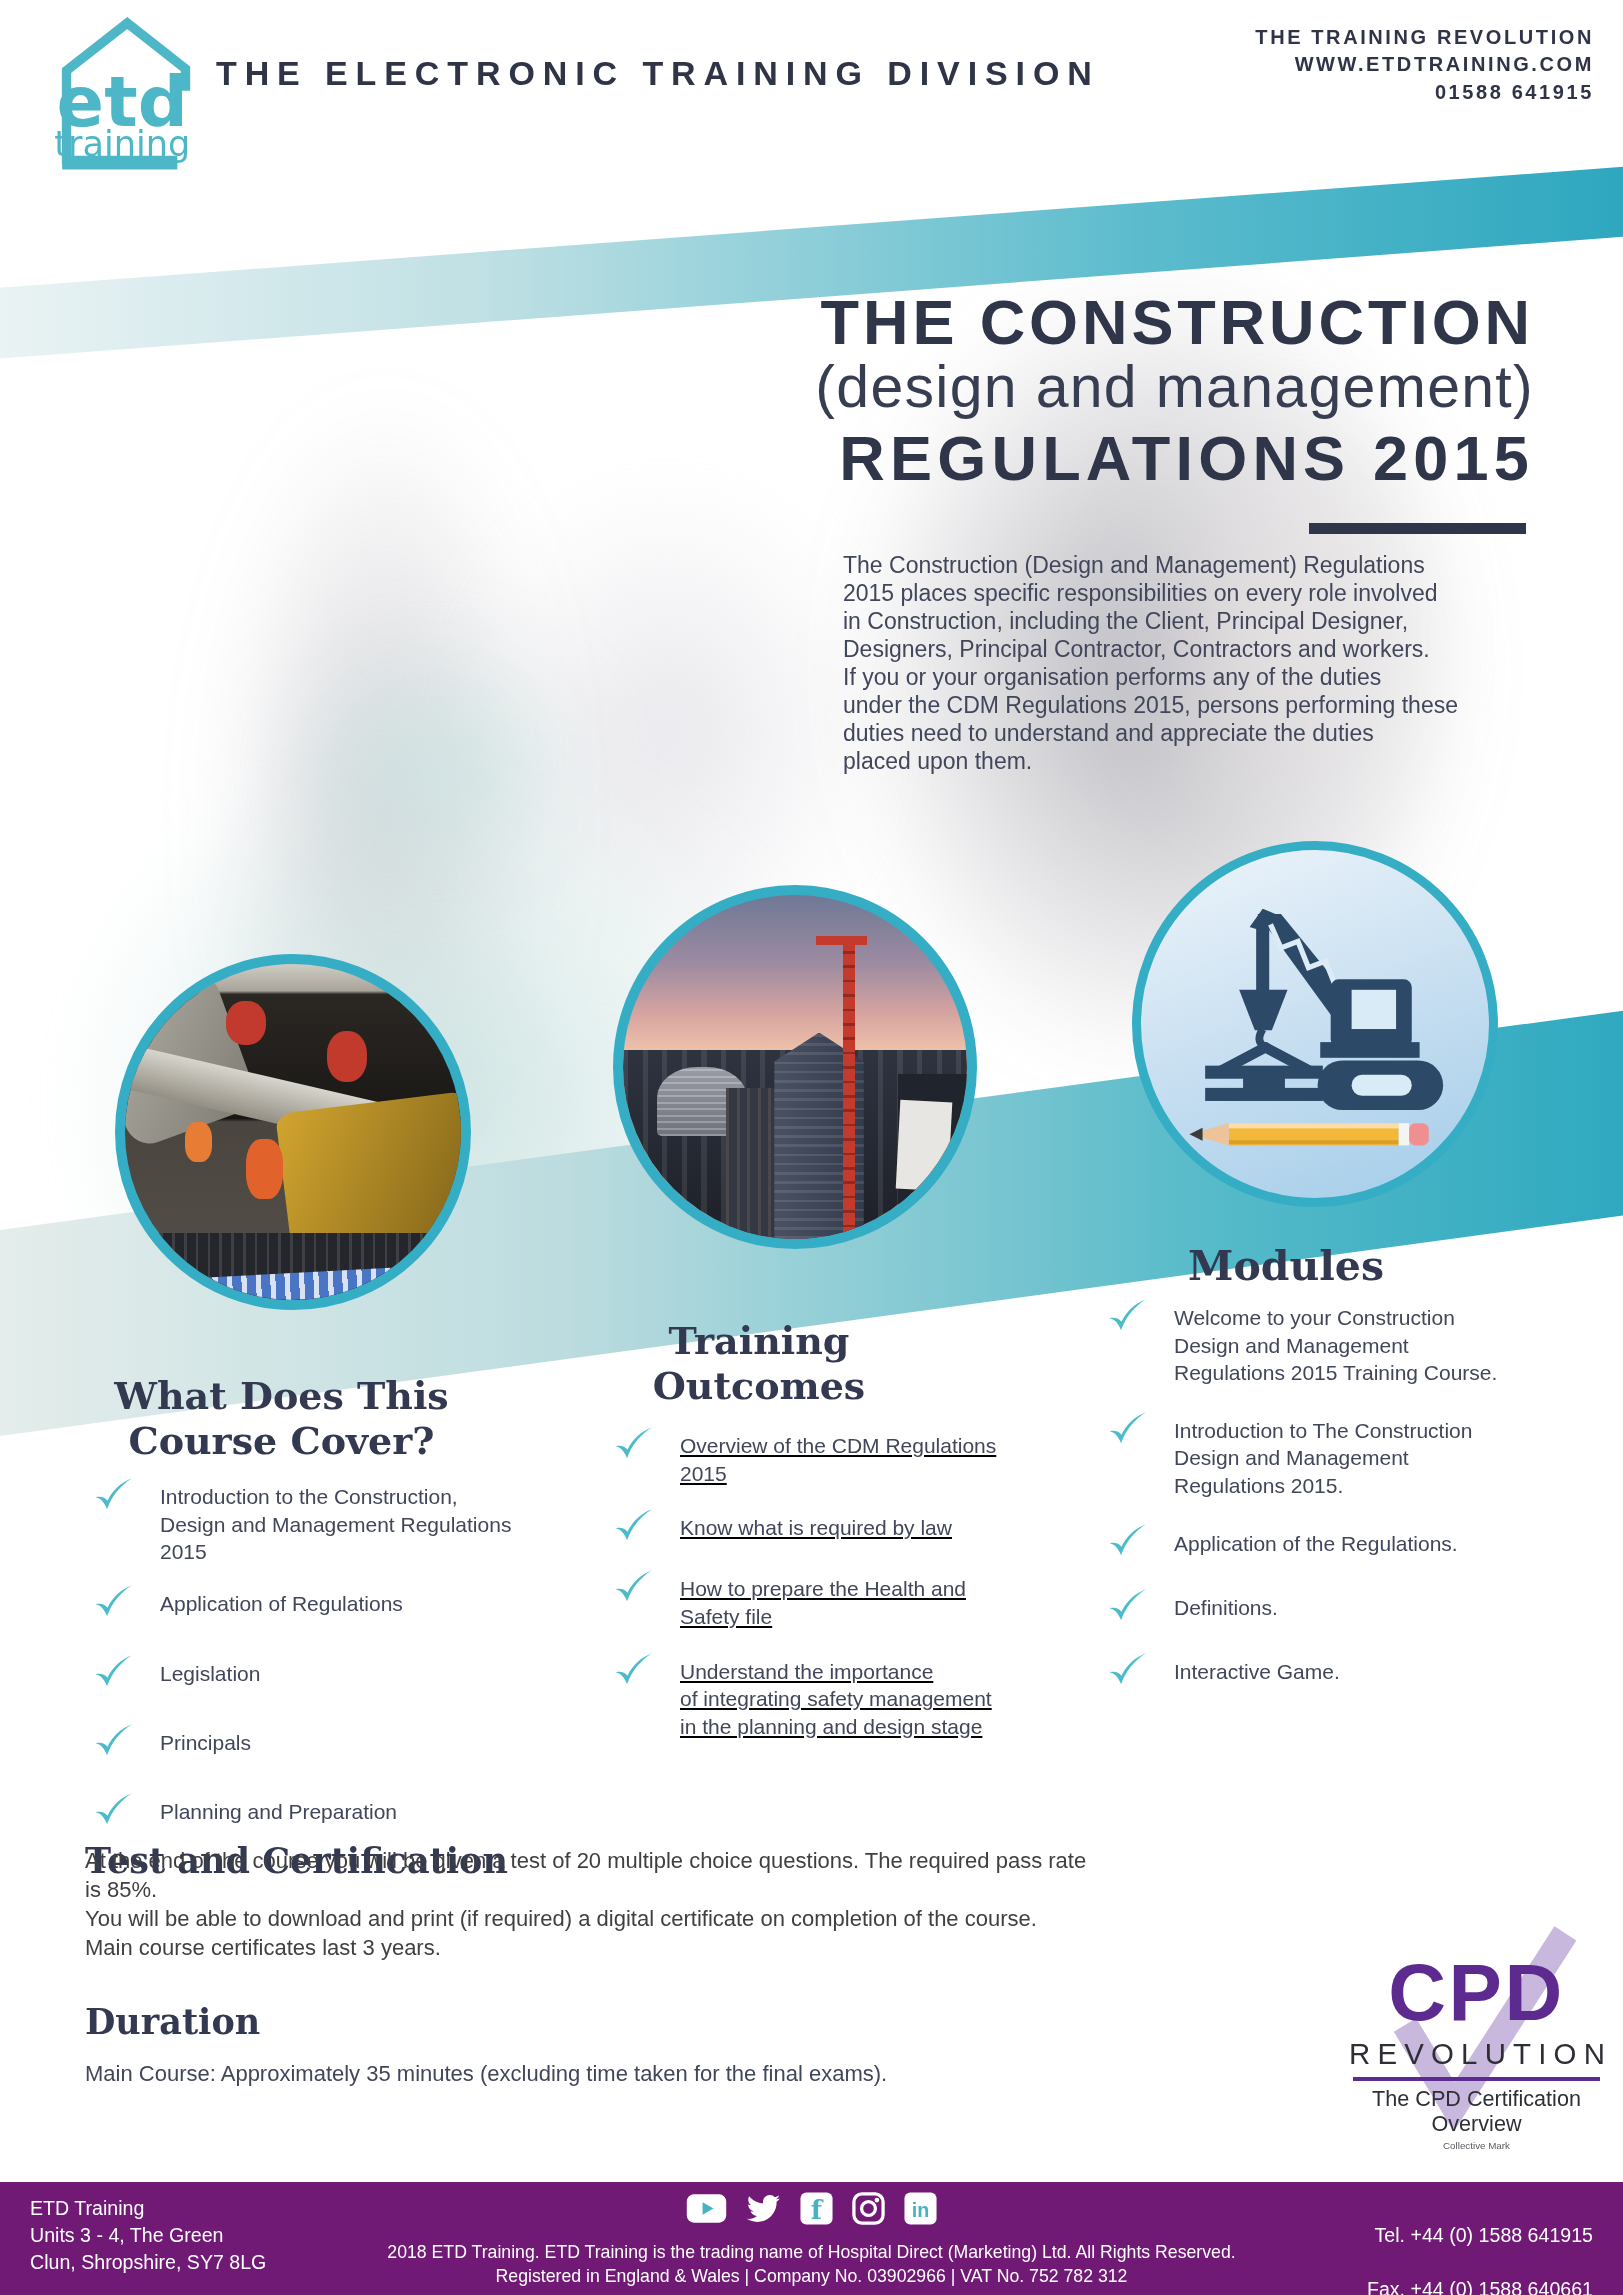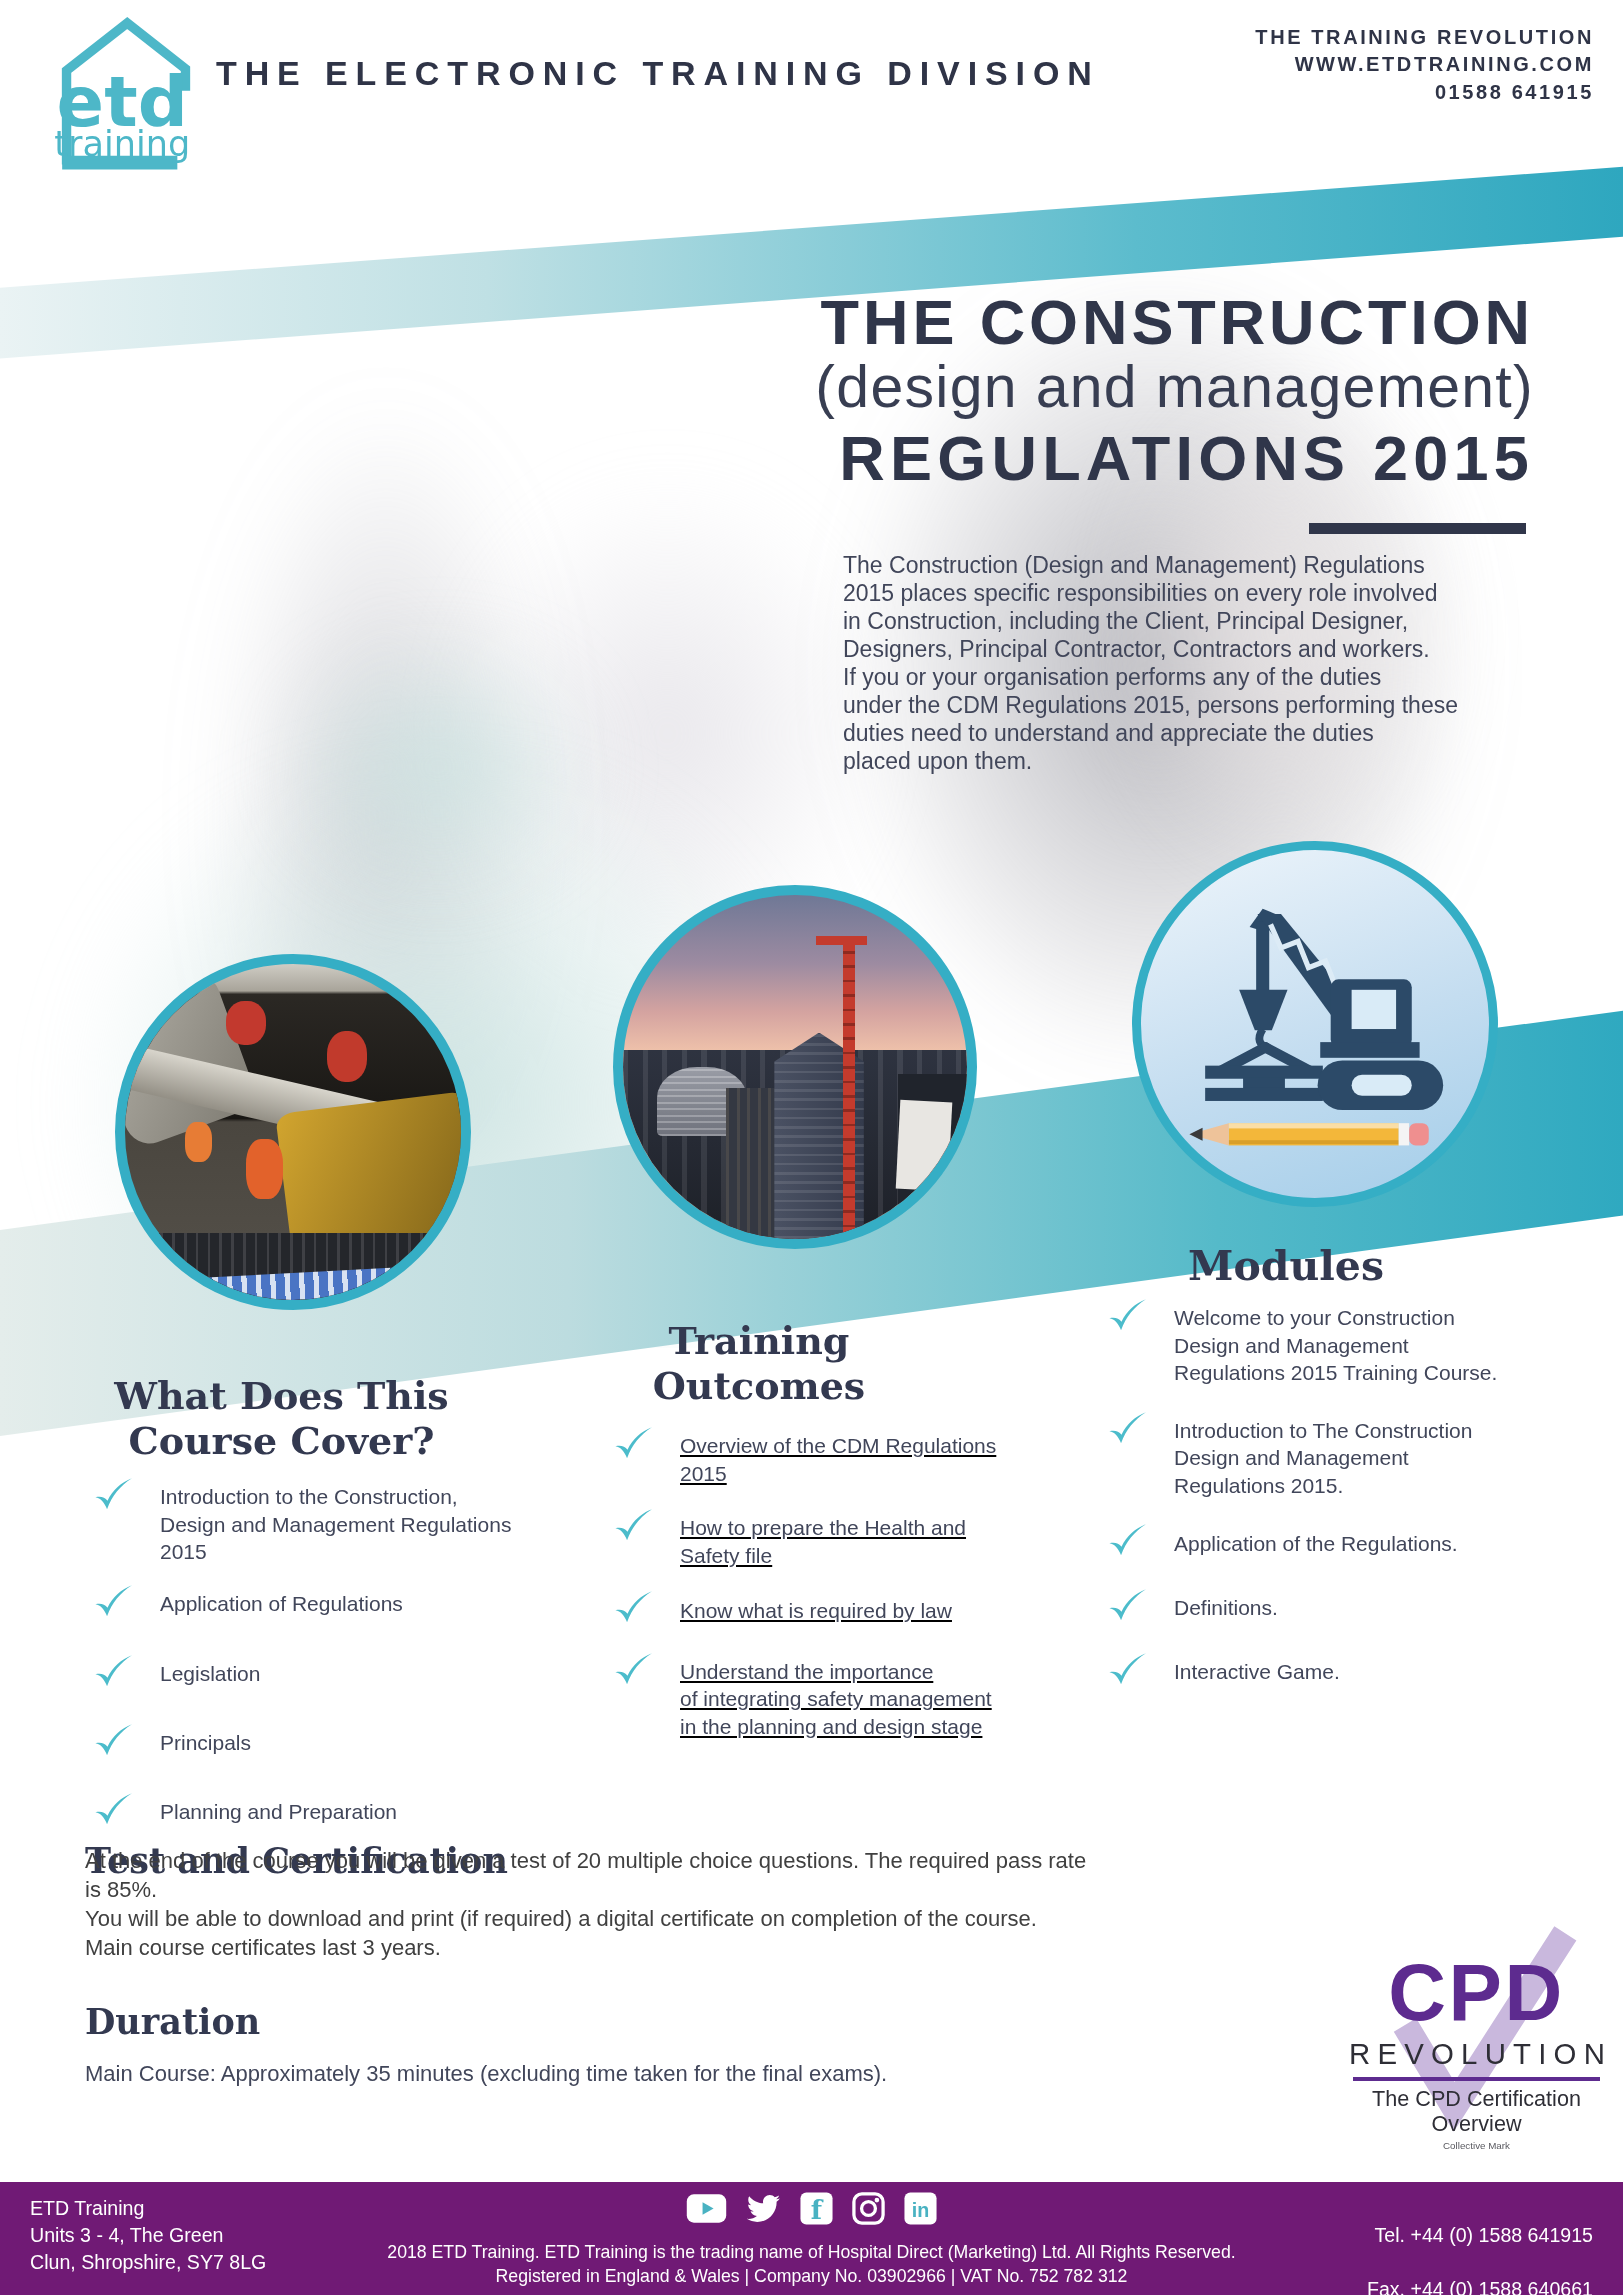--- a/index.html
+++ b/index.html
@@ -225,28 +225,28 @@
     <div class="check-item">
       <svg class="tick" viewBox="0 0 100 100">
           <path d="M8,54 C20,56 29,66 35,82 C47,50 66,27 93,10 C68,19 48,38 36,62 C30,54 20,51 8,54 Z" fill="#4cbccb"></path>
         </svg>
       <div class="txt">Overview of the CDM Regulations 2015</div>
     </div>
     <div class="check-item">
       <svg class="tick" viewBox="0 0 100 100">
           <path d="M8,54 C20,56 29,66 35,82 C47,50 66,27 93,10 C68,19 48,38 36,62 C30,54 20,51 8,54 Z" fill="#4cbccb"></path>
         </svg>
+      <div class="txt">Know what is required by law</div>
+    </div>
+    <div class="check-item">
+      <svg class="tick" viewBox="0 0 100 100">
+          <path d="M8,54 C20,56 29,66 35,82 C47,50 66,27 93,10 C68,19 48,38 36,62 C30,54 20,51 8,54 Z" fill="#4cbccb"></path>
+        </svg>
       <div class="txt">How to prepare the Health and
 Safety file</div>
-    </div>
-    <div class="check-item">
-      <svg class="tick" viewBox="0 0 100 100">
-          <path d="M8,54 C20,56 29,66 35,82 C47,50 66,27 93,10 C68,19 48,38 36,62 C30,54 20,51 8,54 Z" fill="#4cbccb"></path>
-        </svg>
-      <div class="txt">Know what is required by law</div>
     </div>
     <div class="check-item">
       <svg class="tick" viewBox="0 0 100 100">
           <path d="M8,54 C20,56 29,66 35,82 C47,50 66,27 93,10 C68,19 48,38 36,62 C30,54 20,51 8,54 Z" fill="#4cbccb"></path>
         </svg>
       <div class="txt">Understand the importance
 of integrating safety management
 in the planning and design stage</div>
     </div>
   </div>

